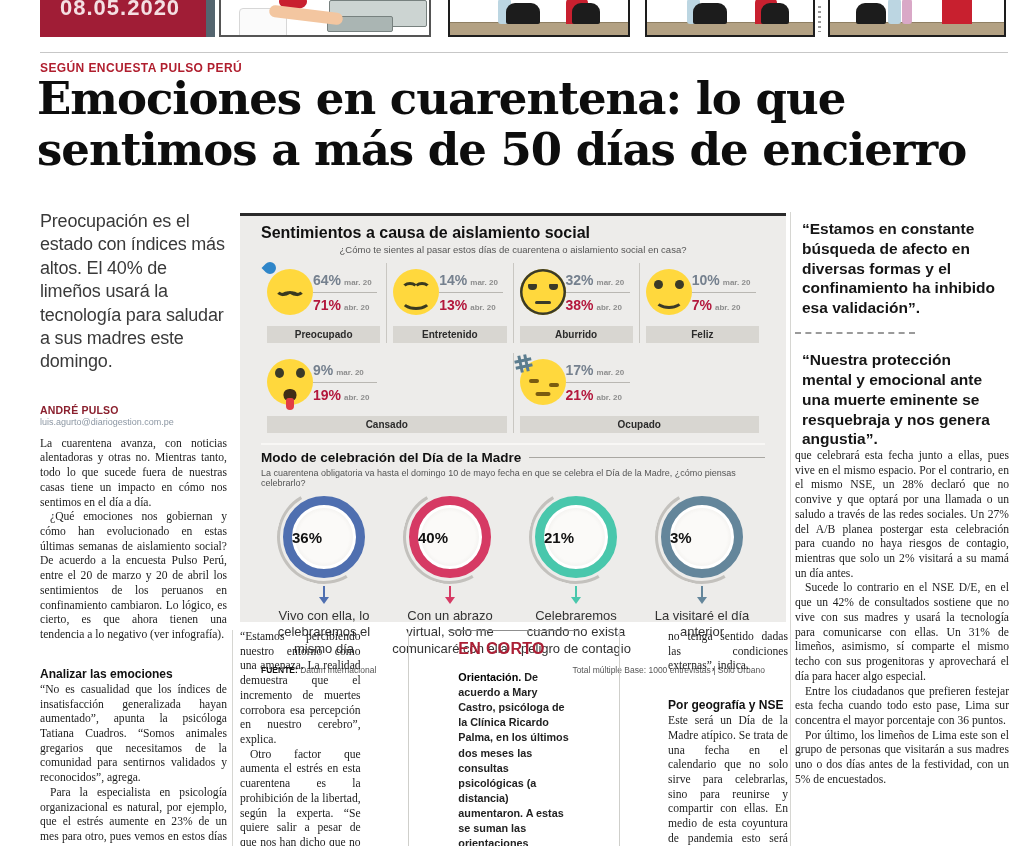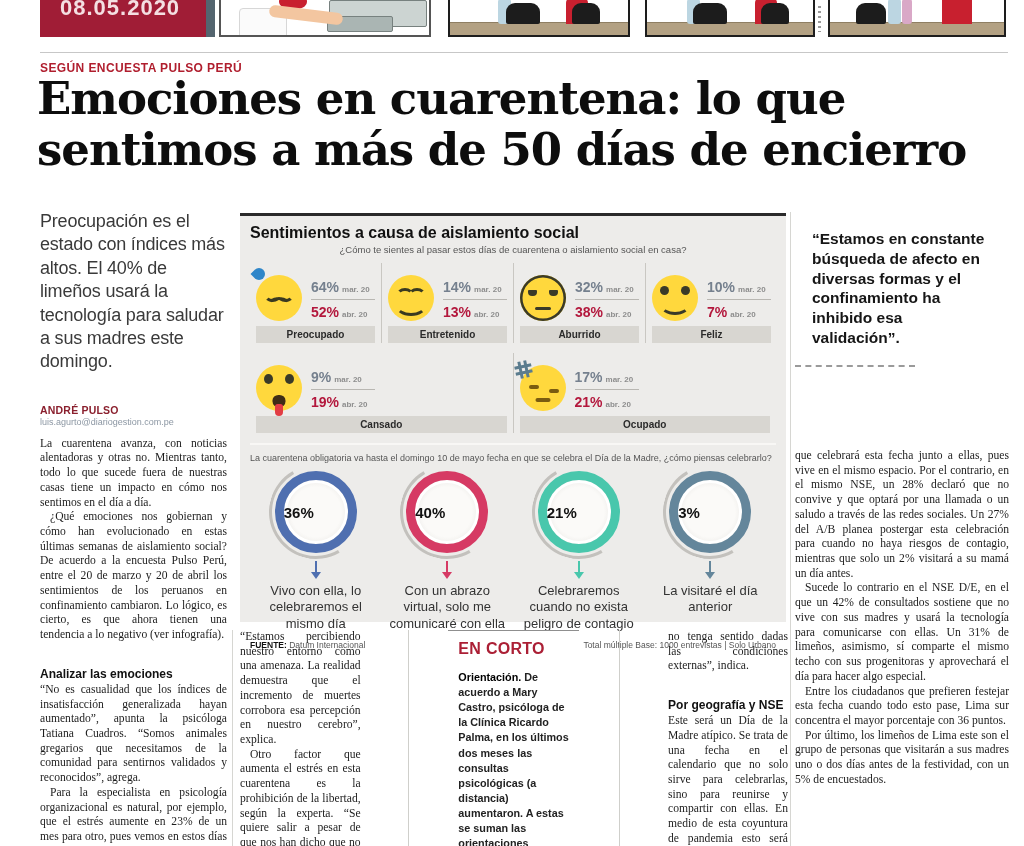--- a/index.html
+++ b/index.html
@@ -39,28 +39,28 @@
   .lede{margin:0 0 30px;font-size:18px;line-height:1.3;color:#3a3a3a;letter-spacing:-.2px;}
   .byline{margin:0 0 10px;}
   .author{font-size:10.5px;font-weight:700;color:#8a1f2d;letter-spacing:.2px;}
   .email{font-size:9px;color:#8c97a3;margin-top:1px;}
   .serifbody{font-family:"Liberation Serif",serif;font-size:11.6px;line-height:1.27;text-align:justify;color:#1c1c1c;margin:0;}
   .indent{text-indent:10px;}
   .subhead{font-size:12px;font-weight:700;margin:24px 0 2px;color:#111;}
 
   
   .info{position:absolute;left:240px;top:213px;width:546px;height:409px;background:#edecea;
-        border-top:3px solid #2a2a2a;padding:8px 10px;box-sizing:border-box;}
+        border-top:3px solid #2a2a2a;padding:8px 21px;box-sizing:border-box;}
   .ititle{margin:0;font-size:16px;font-weight:700;color:#111;}
   .isub{margin:2px 0 8px;font-size:9.5px;color:#555;text-align:center;}
   .emorow{display:flex;}
   .emorow.r2{margin-top:10px;}
   .ecell{flex:1;padding:0 6px;border-right:1px solid #c9c7c2;display:flex;flex-direction:column;}
   .ecell:last-child{border-right:none;}
-  .etop{display:flex;align-items:flex-end;gap:9px;height:58px;}
+  .etop{display:flex;align-items:center;height:58px;}
   .elabel{margin-top:5px;background:#d8d6d1;text-align:center;font-size:10px;font-weight:700;color:#2b2b2b;padding:3px 0;}
   .estats{flex:1;}
   .srow{white-space:nowrap;}
   .pmar{font-size:14px;font-weight:800;color:#75808e;}
   .pabr{font-size:14px;font-weight:800;color:#b3173c;}
   .srow small{font-size:8px;color:#8d8d8d;margin-left:3px;font-weight:600;}
   .sdiv{border-top:1px solid #b9b7b2;margin:3px 0;width:64px;}
 
   
   .eface{width:46px;height:46px;border-radius:50%;background:#ffd83d;position:relative;flex:0 0 auto;}
@@ -113,21 +113,21 @@
          border-left-color:#c3c1bd;border-bottom-color:#c3c1bd;border-radius:50%;transform:rotate(15deg);}
   .pct{font-size:15px;font-weight:800;color:#111;}
   .stem{width:2px;height:11px;margin-top:8px;background:#888;}
   .ahead{width:0;height:0;border:5px solid transparent;border-top:7px solid #888;border-bottom:0;}
   .clabel{margin:4px 0 0;font-size:13px;line-height:1.25;text-align:center;color:#333;width:92%;}
   .srcrow{display:flex;justify-content:space-between;margin-top:8px;font-size:8.5px;color:#555;}
   .srcrow b{color:#111;}
 
   
   .quotes{position:absolute;left:795px;top:212px;width:215px;}
-  .quote{margin:17px;font-size:15.5px;line-height:1.28;font-weight:700;color:#161616;}
+  .quote{margin:7px;font-size:15.5px;line-height:1.28;font-weight:700;color:#161616;}
   .qdiv{width:120px;border:none;border-top:2px dashed #9a9a9a;margin:14px 0 16px;}
   .rightbody{position:absolute;left:795px;top:449px;width:214px;height:409px;}
 
   
   .bottomrow{position:absolute;left:240px;top:630px;width:548px;height:216px;display:flex;gap:40px;}
   .bcol2{width:182px;padding-right:7px;box-sizing:border-box;}
   .bcol4{width:182px;padding-left:8px;box-sizing:border-box;}
   .vsep{width:1px;background:#cfcfcb;}
   .encorto{width:182px;box-sizing:border-box;border-top:1px solid #8f8f8f;padding:9px 8px 0 10px;}
   .ecotitle{margin:0 0 12px;font-size:16px;font-weight:700;color:#ab1f35;letter-spacing:.3px;}
@@ -205,21 +205,21 @@
     <div class="emorow r1">
       <div class="ecell">
         <div class="etop">
           <div class="eface worried">
               <i class="tear"></i>
               <span class="mouth"></span>
             </div>
           <div class="estats">
             <div class="srow"><span class="pmar">64%</span><small>mar. 20</small></div>
             <div class="sdiv"></div>
-            <div class="srow"><span class="pabr">52%</span><small>abr. 20</small></div>
+            <div class="srow"><span class="pabr">71%</span><small>abr. 20</small></div>
           </div>
         </div>
         <div class="elabel">Preocupado</div>
       </div>
       <div class="ecell">
         <div class="etop">
           <div class="eface entretenido">
               <span class="mouth"></span>
             </div>
           <div class="estats">
@@ -283,20 +283,24 @@
             <div class="srow"><span class="pmar">17%</span><small>mar. 20</small></div>
             <div class="sdiv"></div>
             <div class="srow"><span class="pabr">21%</span><small>abr. 20</small></div>
           </div>
         </div>
         <div class="elabel">Ocupado</div>
       </div>
     </div>
 
     <div class="modo">
+      <div class="mhead">
+        <h3>Modo de celebración del Día de la Madre</h3>
+        <i class="hline"></i>
+      </div>
       <p class="msub">La cuarentena obligatoria va hasta el domingo 10 de mayo fecha en que se celebra el Día de la Madre, ¿cómo piensas celebrarlo?</p>
       <div class="celrow">
         <div class="citem">
           <div class="donut" style="border-color: rgb(79, 111, 176);">
             <span class="pct">36%</span>
           </div>
           <span class="stem" style="background: rgb(79, 111, 176);"></span>
           <span class="ahead" style="border-top-color: rgb(79, 111, 176);"></span>
           <p class="clabel">Vivo con ella, lo celebraremos el mismo día</p>
         </div>
@@ -328,20 +332,21 @@
       <div class="srcrow">
         <span><b>FUENTE:</b> <span>Datum Internacional</span></span>
         <span>Total múltiple Base: 1000 entrevistas | Solo Urbano</span>
       </div>
     </div>
   </section>
 
   <section class="quotes">
     <p class="quote">“Estamos en constante búsqueda de afecto en diversas formas y el confinamiento ha inhibido esa validación”.</p>
     <hr class="qdiv">
+    <p class="quote">“Nuestra protección mental y emocional ante una muerte eminente se resquebraja y nos genera angustia”.</p>
   </section>
 
   <section class="rightbody">
     <p class="serifbody">que celebrará esta fecha junto a ellas, pues vive en el mismo espacio. Por el contrario, en el mismo NSE, un 28% declaró que no convive y que optará por una llamada o un saludo a través de las redes sociales. Un 27% del A/B planea postergar esta celebración para cuando no haya riesgos de contagio, mientras que solo un 2% visitará a su mamá un día antes.</p>
     <p class="serifbody indent">Sucede lo contrario en el NSE D/E, en el que un 42% de consultados sostiene que no vive con sus madres y usará la tecnología para comunicarse con ellas. Un 31% de limeños, asimismo, sí comparte el mismo techo con sus progenitoras y aprovechará el día para hacer algo especial.</p>
     <p class="serifbody indent">Entre los ciudadanos que prefieren festejar esta fecha cuando todo esto pase, Lima sur concentra el mayor porcentaje con 36 puntos.</p>
     <p class="serifbody indent">Por último, los limeños de Lima este son el grupo de personas que visitarán a sus madres uno o dos días antes de la festividad, con un 5% de encuestados.</p>
   </section>
 
   <section class="bottomrow">

